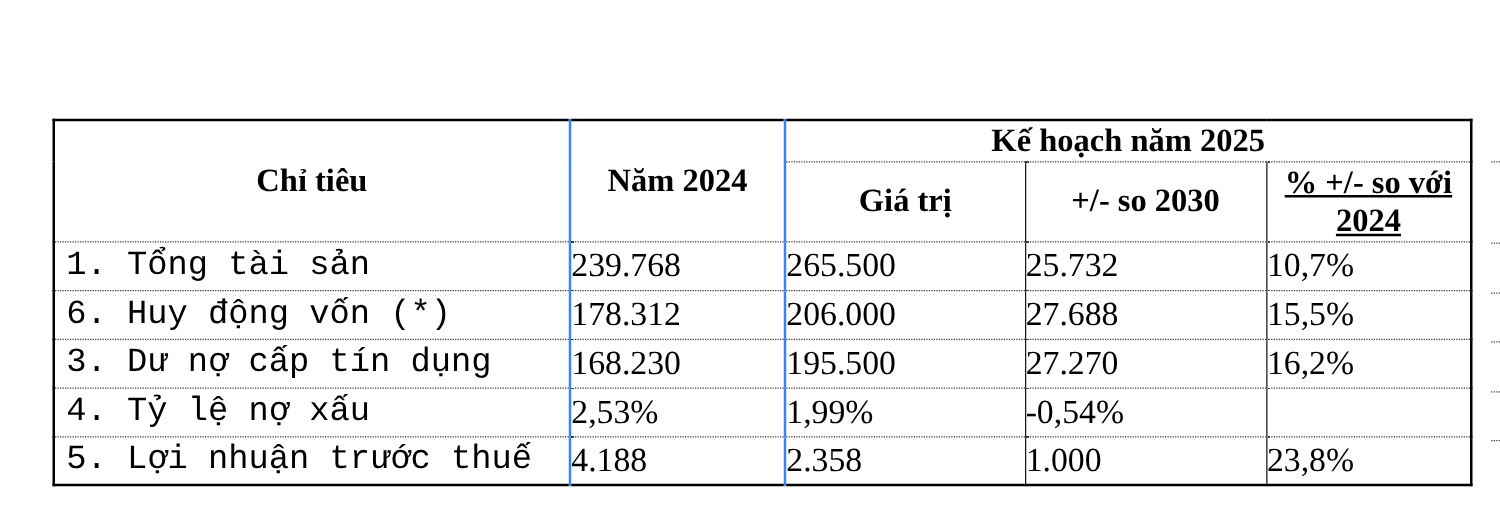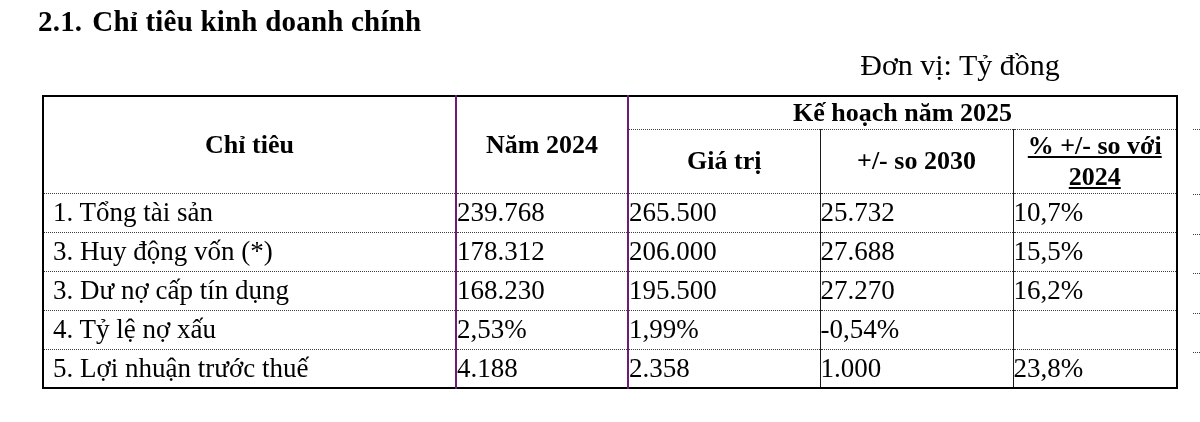--- a/index.html
+++ b/index.html
@@ -38,47 +38,43 @@
 
   .kpi th, .kpi td {
     border-top: 1px dotted #3d3d3d;
     border-bottom: 1px dotted #3d3d3d;
     padding: 0; vertical-align: middle;
     overflow: hidden; white-space: nowrap;
   }
   .kpi th { font-weight: bold; text-align: center; font-size: 26px; line-height: 1.2; }
   .kpi th.wrap { white-space: normal; text-decoration: underline; }
 
-  .kpi .bR2 { border-right: 2px solid #701a75; }
+  .kpi .bR2 { border-right: 2px solid #3b82f6; }
   .kpi .bR1 { border-right: 1px solid #1a1a1a; }
 
   .kpi tr.hdr1 { height: 33px; }
   .kpi tr.hdr2 { height: 64px; }
   .kpi tr.data { height: 39px; }
 
-  .kpi td.label { text-align: left; padding-left: 9px; }
+  .kpi td.label { text-align: left; padding-left: 9px; font-family: Liberation Mono, monospace; }
   .kpi td.num { padding-right: 15px; }
   .kpi td.plan { font-weight: normal; }
 
   
   .edge-frag {
     position: absolute; left: 1193px; width: 7px; height: 0;
     border-top: 1px dotted #3d3d3d;
   }
 </style>
 </head>
 <body>
 
 <div class="page">
 
-  <div class="section-title">
-    <span class="num">2.1.</span><span>Chỉ tiêu kinh doanh chính</span>
-  </div>
 
-  <div class="unit-label">Đơn vị: Tỷ đồng</div>
 
   <table class="kpi">
     <colgroup>
       <col class="c1">
         <col class="c2">
         <col class="c3">
         <col class="c4">
         <col class="c5">
     </colgroup>
     <tbody>
@@ -94,21 +90,21 @@
     </tr>
 
     <tr class="data">
       <td class="label bR2">1. Tổng tài sản</td>
       <td class="num bR2">239.768</td>
       <td class="num plan bR1">265.500</td>
       <td class="num bR1">25.732</td>
       <td class="num">10,7%</td>
     </tr>
     <tr class="data">
-      <td class="label bR2">3. Huy động vốn (*)</td>
+      <td class="label bR2">6. Huy động vốn (*)</td>
       <td class="num bR2">178.312</td>
       <td class="num plan bR1">206.000</td>
       <td class="num bR1">27.688</td>
       <td class="num">15,5%</td>
     </tr>
     <tr class="data">
       <td class="label bR2">3. Dư nợ cấp tín dụng</td>
       <td class="num bR2">168.230</td>
       <td class="num plan bR1">195.500</td>
       <td class="num bR1">27.270</td>

